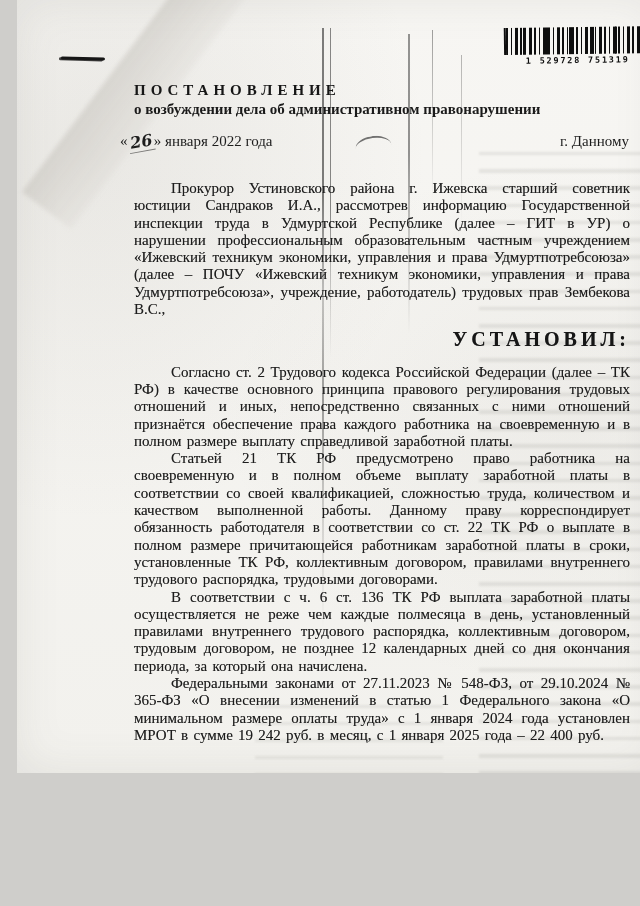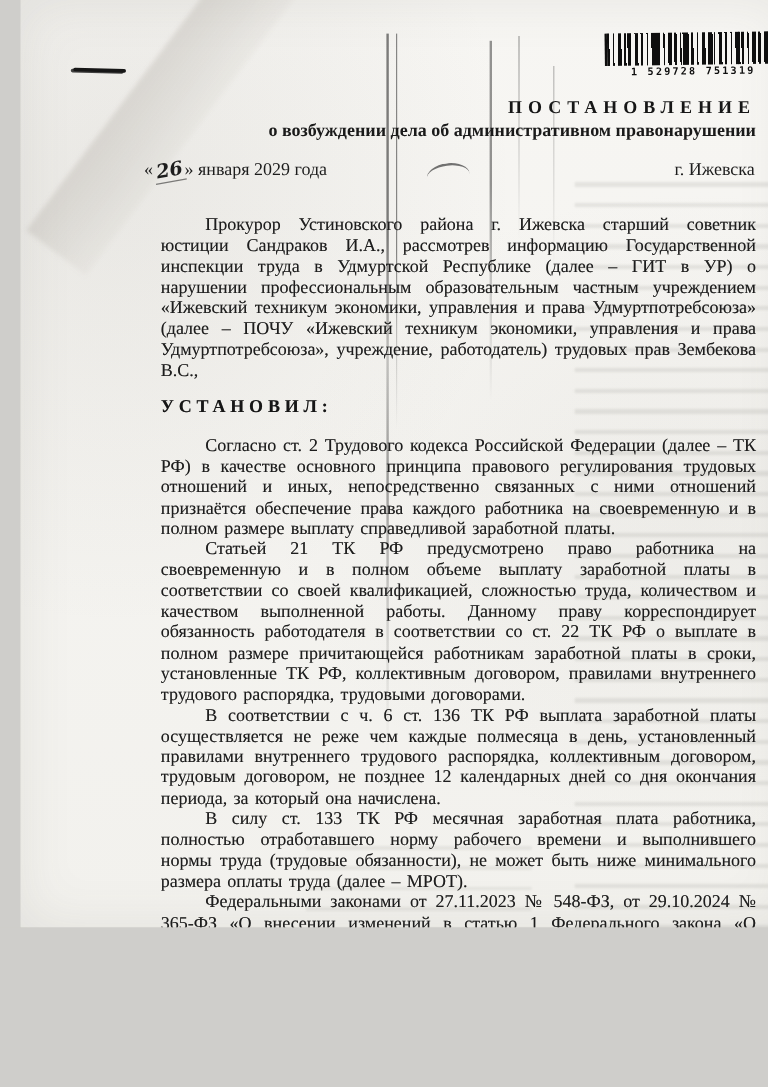--- a/index.html
+++ b/index.html
@@ -41,33 +41,33 @@
   
   .barcode{position:absolute;left:487px;top:27px;width:147px;transform:rotate(-0.8deg);}
   .barcode .bars{height:27px;
     border-left:2px solid #0e0e0e;border-right:2px solid #0e0e0e;
     background-image:
       repeating-linear-gradient(90deg,#0e0e0e 0 2px, transparent 2px 5px, #0e0e0e 5px 6px, transparent 6px 9px, #0e0e0e 9px 12px, transparent 12px 14px),
       repeating-linear-gradient(90deg, transparent 0 17px, #0e0e0e 17px 19px, transparent 19px 23px);}
   .barcode .digits{font-family:"DejaVu Sans Mono", monospace;font-size:8.5px;font-weight:700;
     letter-spacing:1.8px;text-align:center;margin-top:1px;color:#0e0e0e;white-space:nowrap;}
   
-  .doc-header{position:absolute;left:117px;top:82px;width:496px;text-align:right;}
+  .doc-header{position:absolute;left:117px;top:82px;width:496px;text-align:left;}
   .title{font-size:15px;font-weight:700;letter-spacing:5px;color:#161616;}
   .subtitle{font-size:15px;font-weight:700;margin-top:2px;color:#1a1a1a;}
   .dateline{position:absolute;left:103px;top:131px;width:509px;display:flex;
     justify-content:space-between;align-items:baseline;font-size:15px;}
   .hand{display:inline-block;font-family:"DejaVu Serif", serif;font-style:italic;font-weight:700;
     font-size:16px;transform:rotate(-10deg) translateY(1px);padding:0 2px;
     border-bottom:1px solid rgba(30,30,30,.55);}
   
   .body{position:absolute;left:117px;top:180px;width:496px;font-size:15px;line-height:17.3px;
     text-shadow:0 0 0.4px rgba(20,20,20,0.45);}
   .para{margin:0;text-align:justify;text-indent:37px;word-spacing:1.5px;}
-  .heading2{text-align:left;font-weight:700;letter-spacing:4px;font-size:15px;
+  .heading2{text-align:right;font-weight:700;letter-spacing:4px;font-size:20px;
     margin:13px 0 15px 0;color:#161616;}
   
   .stamp{position:absolute;left:427px;top:843px;width:198px;border:1px solid #3a3a3a;
     transform:rotate(-1.4deg);background:rgba(246,245,241,0.85);
     padding:2px 3px;text-align:center;font-size:6.8px;line-height:1.5;color:#2a2a2a;
     box-shadow:0 0 1px rgba(0,0,0,.35);}
 </style>
 </head>
 <body>
 
@@ -89,34 +89,33 @@
     <div class="bars"></div>
     <div class="digits">1 529728 751319</div>
   </div>
 
   <div class="doc-header">
     <div class="title">ПОСТАНОВЛЕНИЕ</div>
     <div class="subtitle">о возбуждении дела об административном правонарушении</div>
   </div>
 
   <div class="dateline">
-    <div class="date"><span>«</span><span class="hand">26</span><span>» января 2029 года</span></div>
-    <div class="city">г. Ижевска</div>
+    <div class="date"><span>«</span><span class="hand">26</span><span>» января 2022 года</span></div>
+    <div class="city">г. Данному</div>
   </div>
 
   <div class="body">
     <div>
         <p class="para">Прокурор Устиновского района г. Ижевска старший советник юстиции Сандраков И.А., рассмотрев информацию Государственной инспекции труда в Удмуртской Республике (далее – ГИТ в УР) о нарушении профессиональным образовательным частным учреждением «Ижевский техникум экономики, управления и права Удмуртпотребсоюза» (далее – ПОЧУ «Ижевский техникум экономики, управления и права Удмуртпотребсоюза», учреждение, работодатель) трудовых прав Зембекова В.С.,</p>
       </div>
     <div class="heading2">УСТАНОВИЛ:</div>
     <div>
         <p class="para">Согласно ст. 2 Трудового кодекса Российской Федерации (далее – ТК РФ) в качестве основного принципа правового регулирования трудовых отношений и иных, непосредственно связанных с ними отношений признаётся обеспечение права каждого работника на своевременную и в полном размере выплату справедливой заработной платы.</p>
         <p class="para">Статьей 21 ТК РФ предусмотрено право работника на своевременную и в полном объеме выплату заработной платы в соответствии со своей квалификацией, сложностью труда, количеством и качеством выполненной работы. Данному праву корреспондирует обязанность работодателя в соответствии со ст. 22 ТК РФ о выплате в полном размере причитающейся работникам заработной платы в сроки, установленные ТК РФ, коллективным договором, правилами внутреннего трудового распорядка, трудовыми договорами.</p>
         <p class="para">В соответствии с ч. 6 ст. 136 ТК РФ выплата заработной платы осуществляется не реже чем каждые полмесяца в день, установленный правилами внутреннего трудового распорядка, коллективным договором, трудовым договором, не позднее 12 календарных дней со дня окончания периода, за который она начислена.</p>
-        <p class="para">В силу ст. 133 ТК РФ месячная заработная плата работника, полностью отработавшего норму рабочего времени и выполнившего нормы труда (трудовые обязанности), не может быть ниже минимального размера оплаты труда (далее – МРОТ).</p>
         <p class="para">Федеральными законами от 27.11.2023 № 548-ФЗ, от 29.10.2024 № 365-ФЗ «О внесении изменений в статью 1 Федерального закона «О минимальном размере оплаты труда» с 1 января 2024 года установлен МРОТ в сумме 19 242 руб. в месяц, с 1 января 2025 года – 22 400 руб.</p>
       </div>
   </div>
 
   <div class="stamp">
     <div class="stamp-org">Прокуратура Устиновского района г. Ижевска Удмуртской Республики</div>
     <div class="stamp-date">Дата: 26.01.2026 15:20:34</div>
     <div class="stamp-number">№ Пост-20940028-2-26/-20940028</div>
   </div>
 

